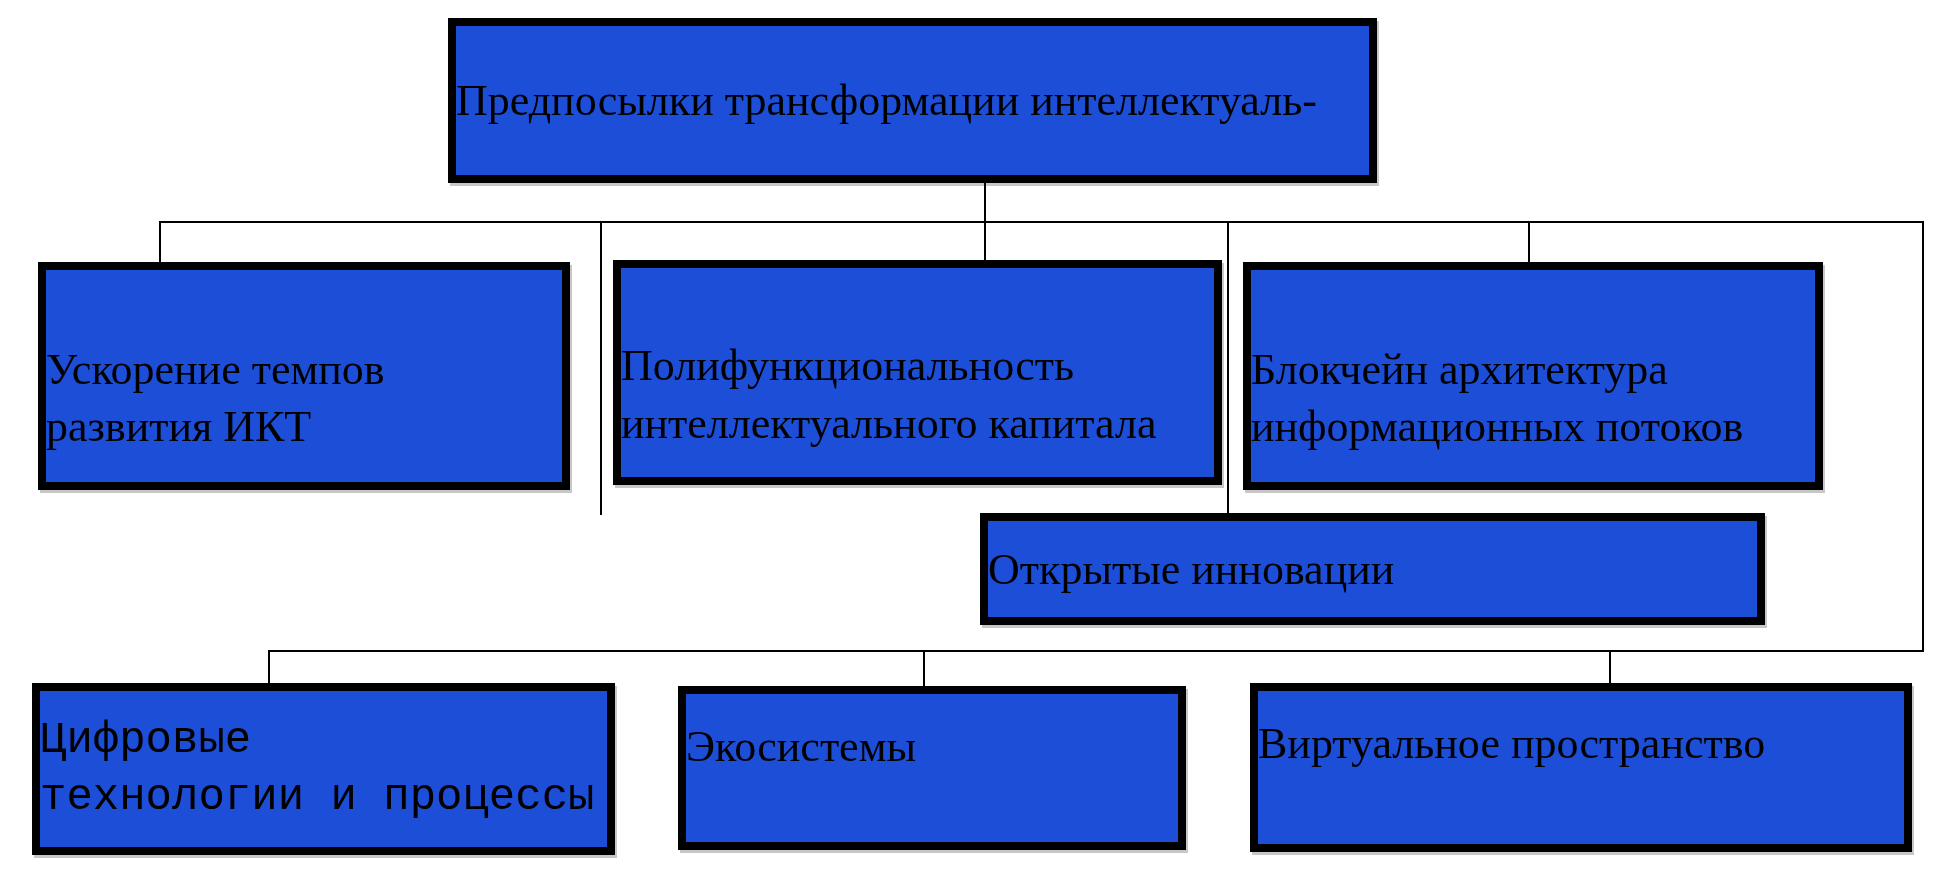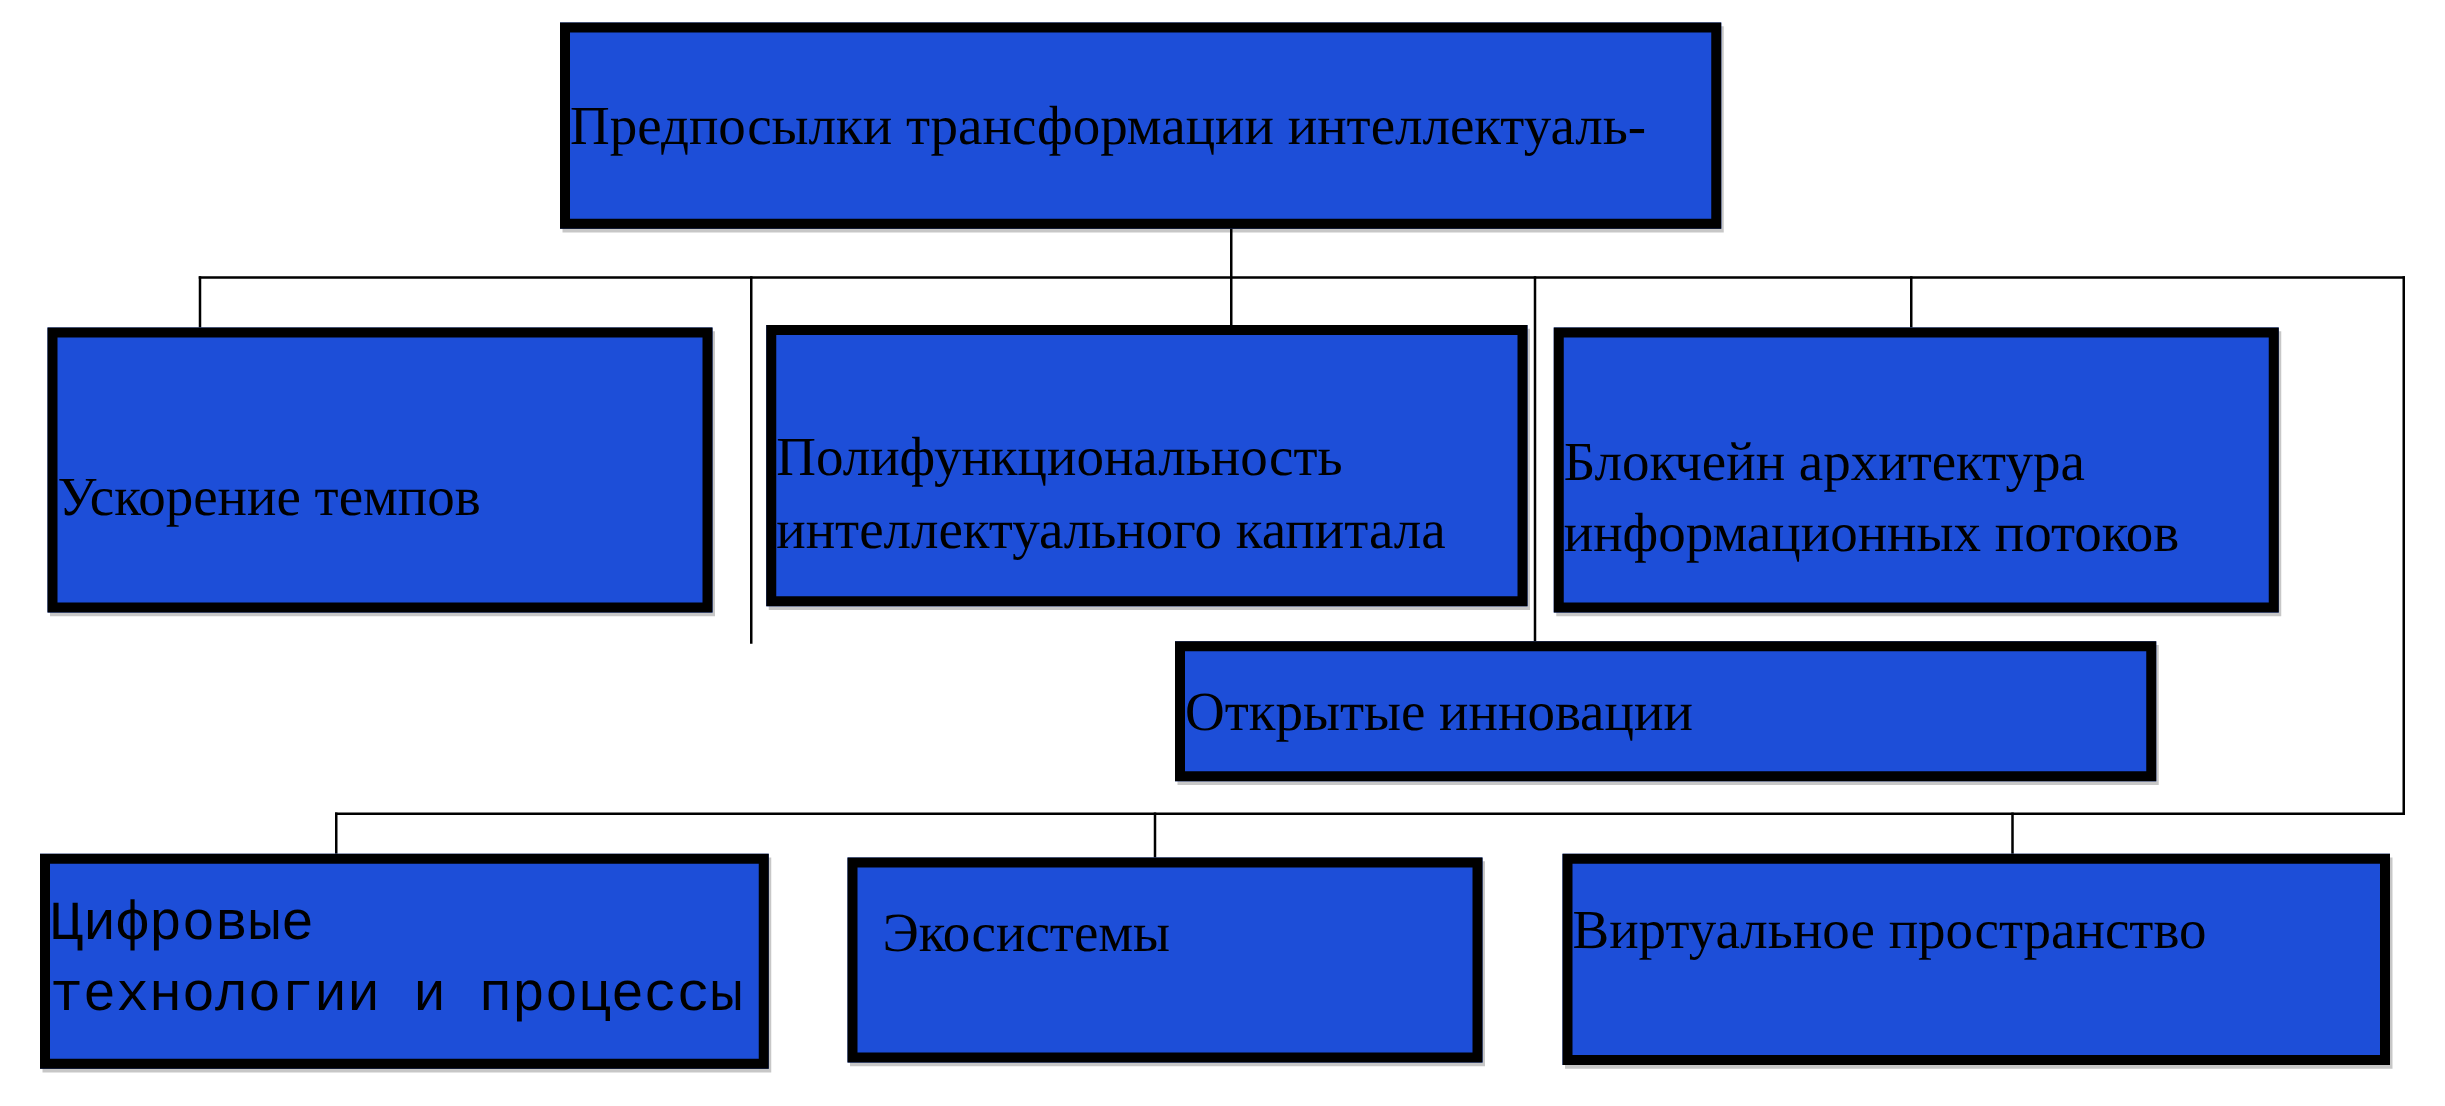--- a/index.html
+++ b/index.html
@@ -62,43 +62,44 @@
   <div class="conn" style="left:268px; top:650px; width:2px; height:33px;"></div>
   <div class="conn" style="left:923px; top:650px; width:2px; height:36px;"></div>
   <div class="conn" style="left:1609px; top:650px; width:2px; height:33px;"></div>
 
   <div class="box" style="left:448px; top:18px; width:929px; height:165px;">
     <div class="line">Предпосылки трансформации интеллектуаль-</div>
   </div>
 
   <div class="box pad-down" style="left:38px; top:262px; width:532px; height:228px;">
     <div class="line">Ускорение темпов</div>
+    <div class="line">развития ИКТ</div>
   </div>
 
   <div class="box pad-down" style="left:1243px; top:262px; width:580px; height:228px;">
     <div class="line">Блокчейн архитектура</div>
     <div class="line">информационных потоков</div>
   </div>
 
   <div class="box pad-down" style="left:613px; top:260px; width:609px; height:225px;">
     <div class="line">Полифункциональность</div>
     <div class="line">интеллектуального капитала</div>
   </div>
 
 
-  <div class="box thin-pad" style="left:940px; top:513px; width:785px; height:112px;">
+  <div class="box thin-pad" style="left:980px; top:513px; width:785px; height:112px;">
     <div class="line">Открытые инновации</div>
   </div>
 
   <div class="box" style="left:32px; top:683px; width:583px; height:172px;font-family:Liberation Mono, monospace;">
     <div class="line">Цифровые</div>
     <div class="line">технологии и процессы</div>
   </div>
 
-  <div class="box top-align" style="left:678px; top:686px; width:508px; height:164px;padding-left:20px;">
+  <div class="box top-align" style="left:678px; top:686px; width:508px; height:164px;">
     <div class="line">Экосистемы</div>
   </div>
 
   <div class="box top-align" style="left:1250px; top:683px; width:662px; height:169px;">
     <div class="line">Виртуальное пространство</div>
   </div>
 
 </div>
 
 </body></html>

